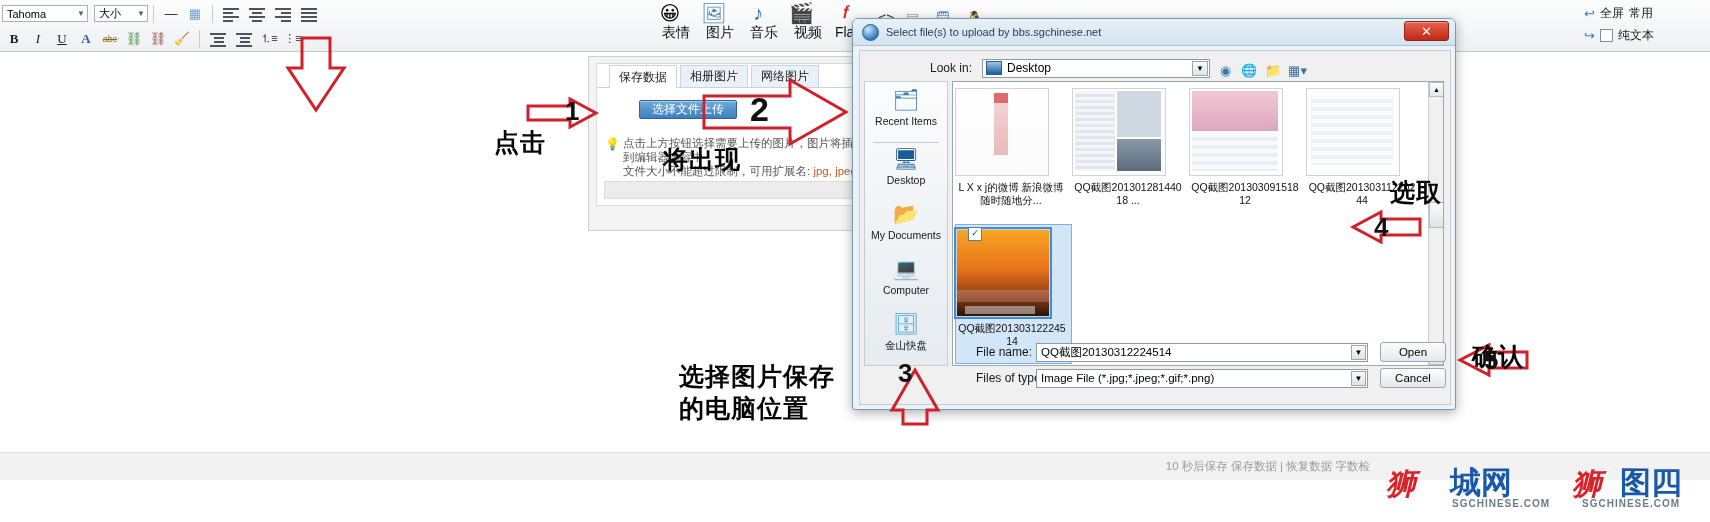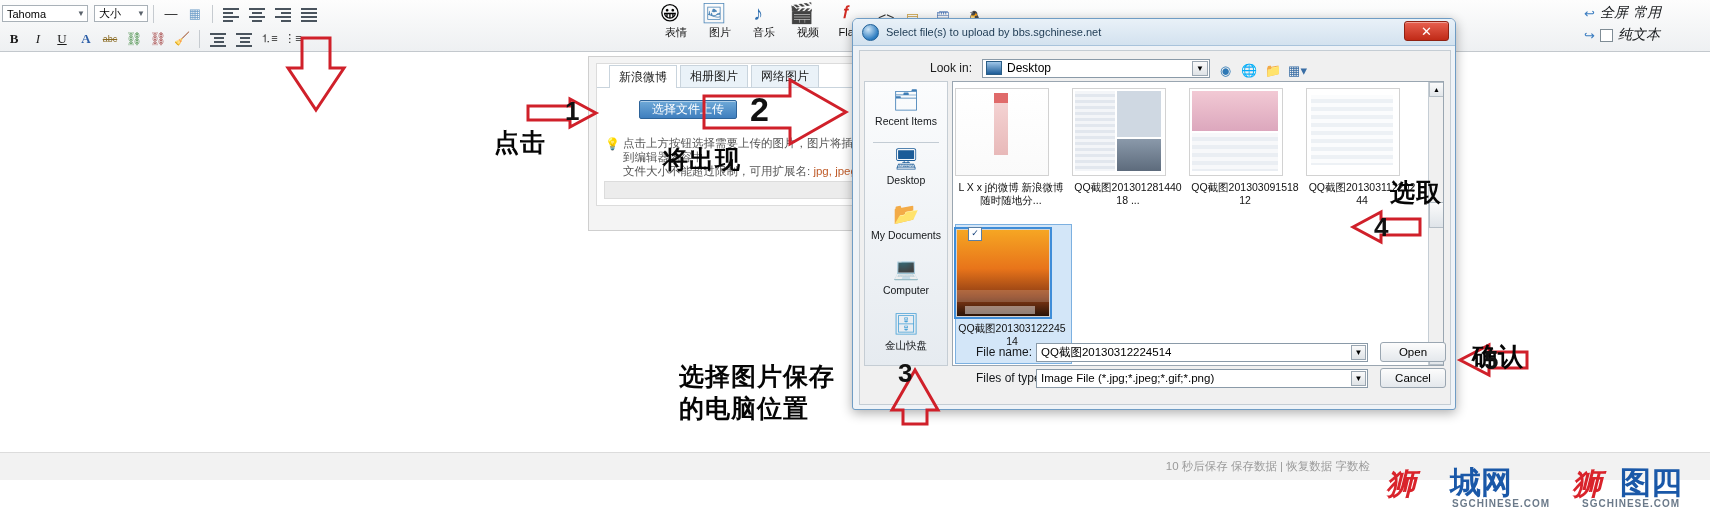--- a/index.html
+++ b/index.html
@@ -35,29 +35,29 @@
   .tb-btn.ital{font-style:italic;font-family:"Liberation Serif",serif;}
   .tb-btn.undr{text-decoration:underline;font-family:"Liberation Serif",serif;}
   .tb-sep{width:1px;height:18px;background:#c6cbd0;margin:0 5px;}
   .align-ic{width:20px;height:16px;position:relative;margin:0 3px;}
   .align-ic i{position:absolute;left:2px;height:2px;background:#4a545e;display:block;}
   .big-btn{
     width:42px;height:49px;display:flex;flex-direction:column;align-items:center;
     justify-content:flex-start;padding-top:2px;box-sizing:border-box;margin:0 1px;
   }
   .big-btn .gl{font-size:20px;line-height:22px;}
-  .big-btn .lb{font-size:11px;line-height:13px;margin-top:2px;color:#111;margin-left:12px;}
+  .big-btn .lb{font-size:14px;line-height:13px;margin-top:2px;color:#111;margin-left:12px;}
   #big-row{position:absolute;left:648px;top:0px;height:52px;display:flex;align-items:flex-start;}
   #tail-icons{position:absolute;left:872px;top:0;height:52px;width:120px;}
   .ti{position:absolute;font-size:14px;}
   
   #toolbar-right{position:absolute;right:6px;top:2px;width:120px;font-size:12px;}
   .tr-line{display:flex;align-items:center;gap:5px;height:22px;}
   .tr-arrow{color:#3a7cc0;font-size:13px;}
-  .tr-txt{color:#15181b;font-size:14px;font-style:italic;}
+  .tr-txt{color:#15181b;font-size:12px;}
   .mini-chk{width:11px;height:11px;border:1px solid #7f8c95;background:#fff;display:inline-block;}
   
   #editor-body{
     position:absolute;left:0;top:52px;width:1710px;height:400px;background:#fff;
   }
   
   #upload-panel{
     position:absolute;left:588px;top:56px;width:290px;height:175px;
     background:#f4f4f4;border:1px solid #cfcfcf;box-sizing:border-box;
   }
@@ -305,21 +305,21 @@
   </div>
 </div>
 
 <div id="editor-body"></div>
 
 <div id="upload-panel">
   <div id="upload-inner">
 
     <div id="tab-strip">
       <div class="utab active">
-        <span>新浪微博</span>
+        <span>保存数据</span>
       </div>
       <div class="utab">
         <span>相册图片</span>
       </div>
       <div class="utab">
         <span>网络图片</span>
       </div>
     </div>
 
     <div id="choose-file-btn">

